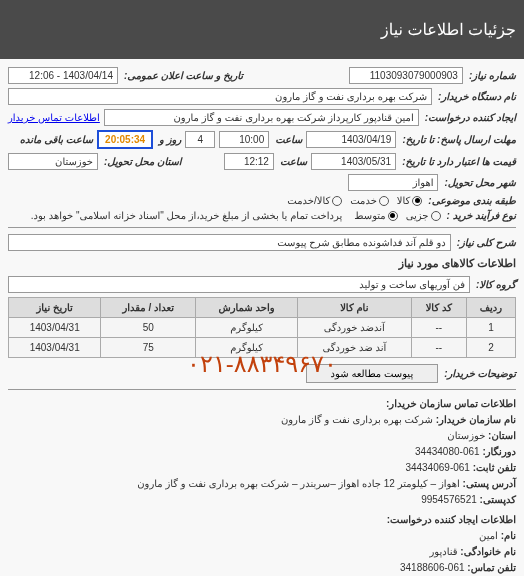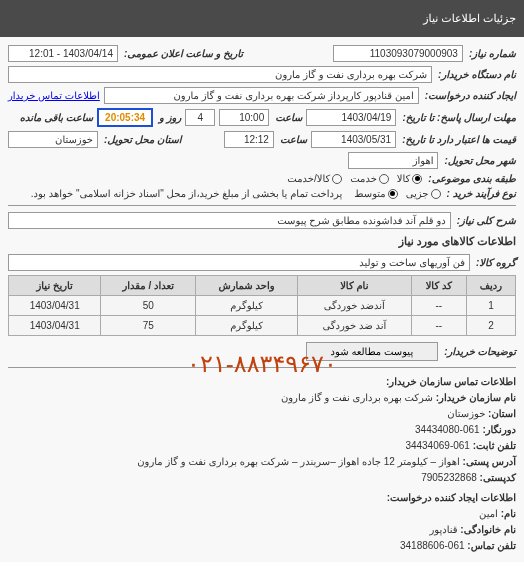--- a/index.html
+++ b/index.html
@@ -11,22 +11,22 @@
     body {
       background: #fff;
       font-size: 11px;
       color: #333;
       direction: rtl;
       width: 524px;
     }
     .title-bar {
       background: #4a4a4a;
       color: #fff;
-      padding: 12px 8px;
-      font-size: 11px;
+      padding: 20px 8px;
+      font-size: 16px;
     }
     .form-container {
       padding: 8px;
       background: #f8f8f8;
     }
     .row {
       display: flex;
       align-items: center;
       margin-bottom: 4px;
       gap: 4px;
@@ -171,25 +171,25 @@
 </head>
 <body>
 
 <div class="content-wrap">
   <div class="title-bar">جزئیات اطلاعات نیاز</div>
 
   <div class="form-container">
     <div class="row flex-between">
       <div class="right-section">
         <span class="label">شماره نیاز:</span>
-        <span class="input-box" style="width:130px">1103093079000903</span>
+        <span class="input-box" style="width:114px">1103093079000903</span>
       </div>
       <div class="left-section">
         <span class="label">تاریخ و ساعت اعلان عمومی:</span>
-        <span class="input-box" style="width:110px">1403/04/14 - 12:01</span>
+        <span class="input-box" style="width:110px">1403/04/14 - 12:06</span>
       </div>
     </div>
 
     <div class="row">
       <span class="label">نام دستگاه خریدار:</span>
       <span class="input-box wide">شرکت بهره برداری نفت و گاز مارون</span>
     </div>
 
     <div class="row">
       <span class="label">ایجاد کننده درخواست:</span>
@@ -327,21 +327,21 @@
       <div>
         <span class="heading">تلفن ثابت:</span>
         <span>061-34434069</span>
       </div>
       <div>
         <span class="heading">آدرس پستی:</span>
         <span>اهواز – کیلومتر 12 جاده اهواز –سربندر – شرکت بهره برداری نفت و گاز مارون</span>
       </div>
       <div>
         <span class="heading">کدپستی:</span>
-        <span>7905232868</span>
+        <span>9954576521</span>
       </div>
       <div class="heading" style="margin-top:4px">اطلاعات ایجاد کننده درخواست:</div>
       <div>
         <span class="heading">نام:</span>
         <span>امین</span>
       </div>
       <div>
         <span class="heading">نام خانوادگی:</span>
         <span>قنادپور</span>
       </div>

